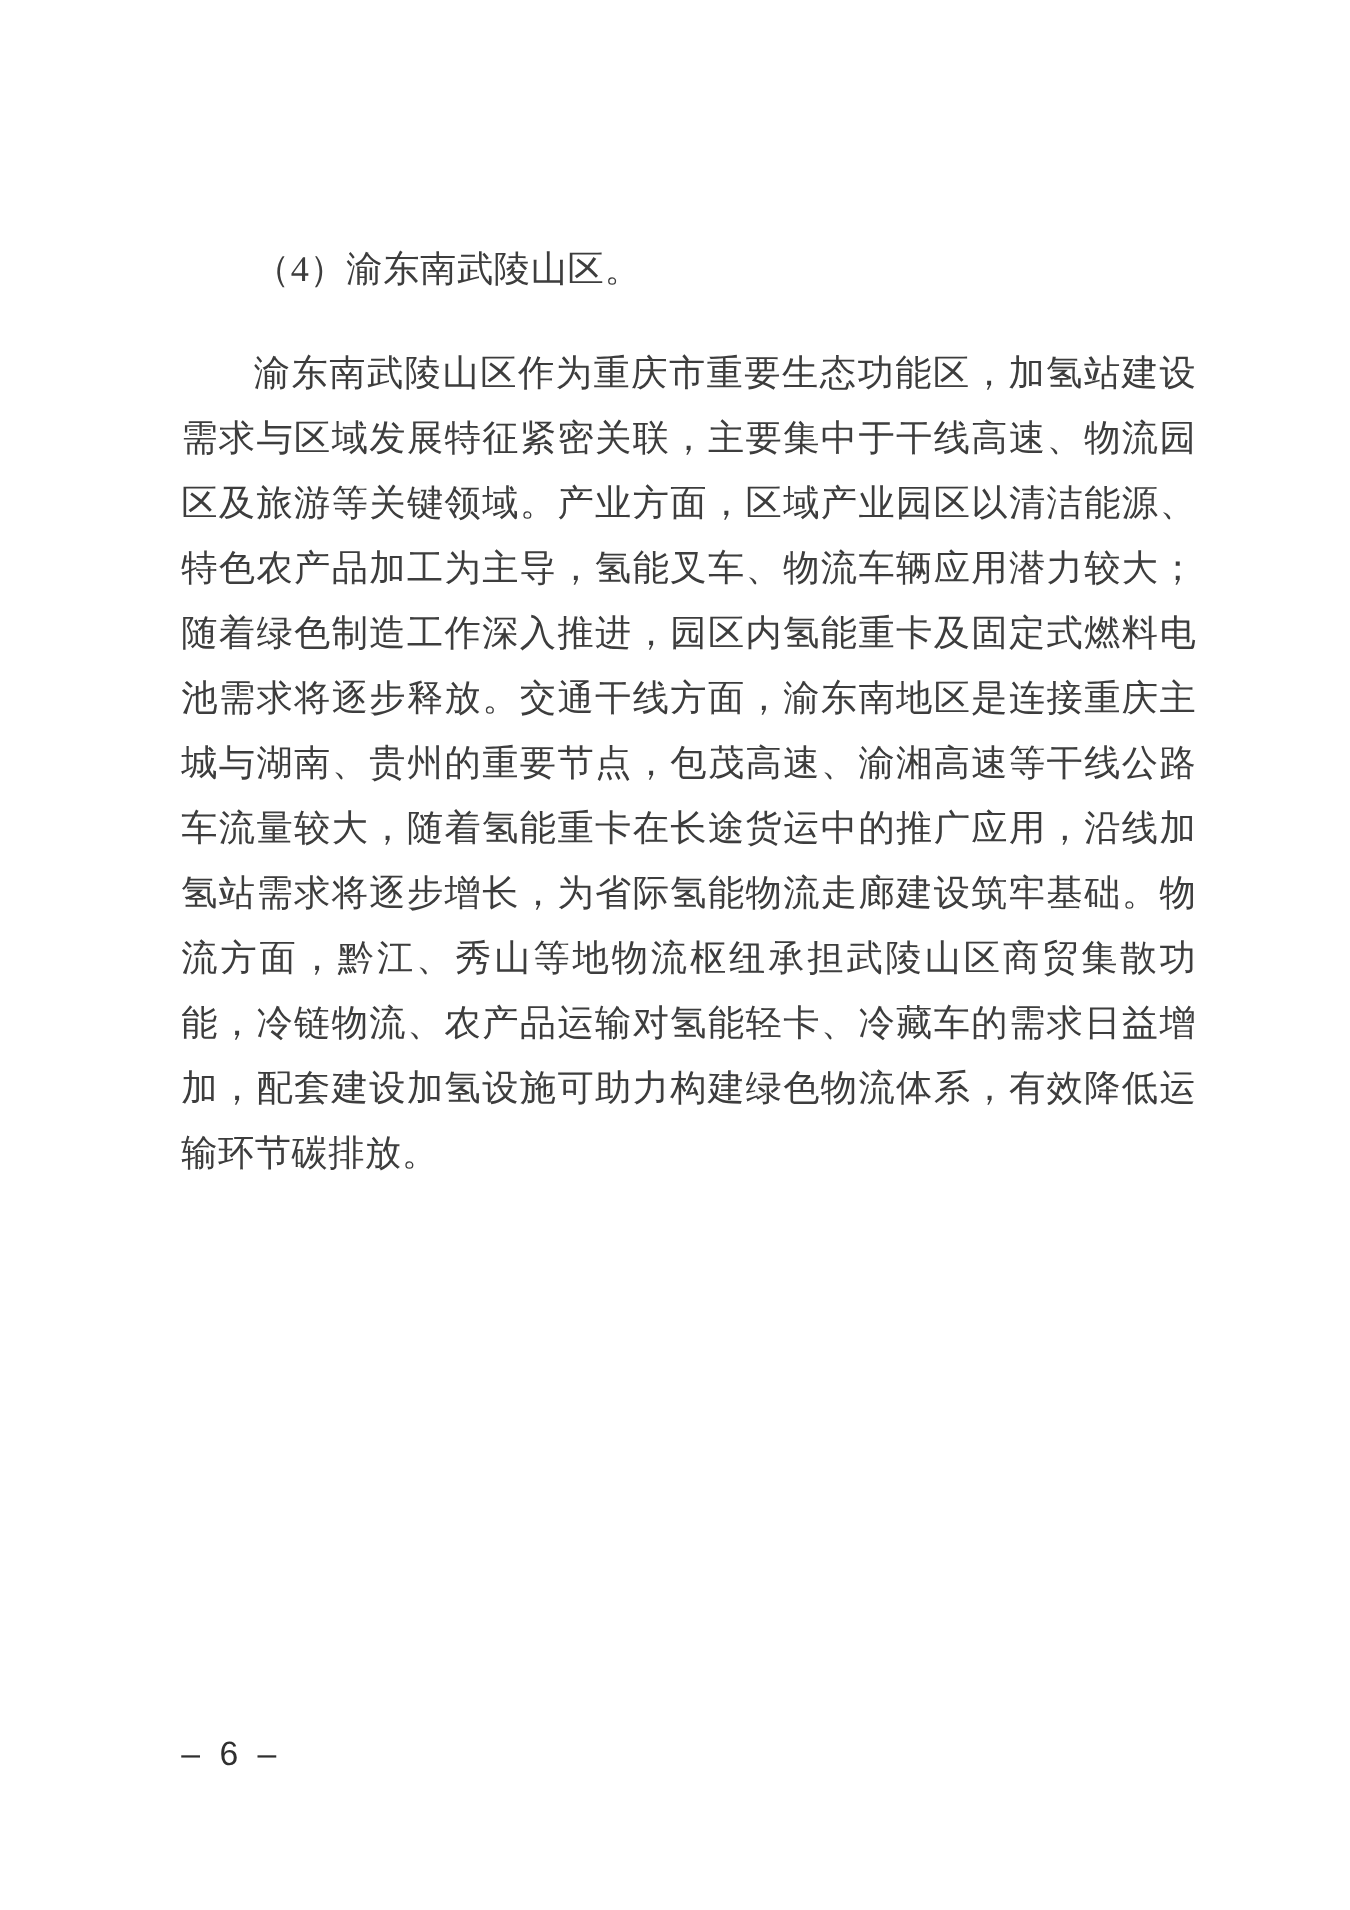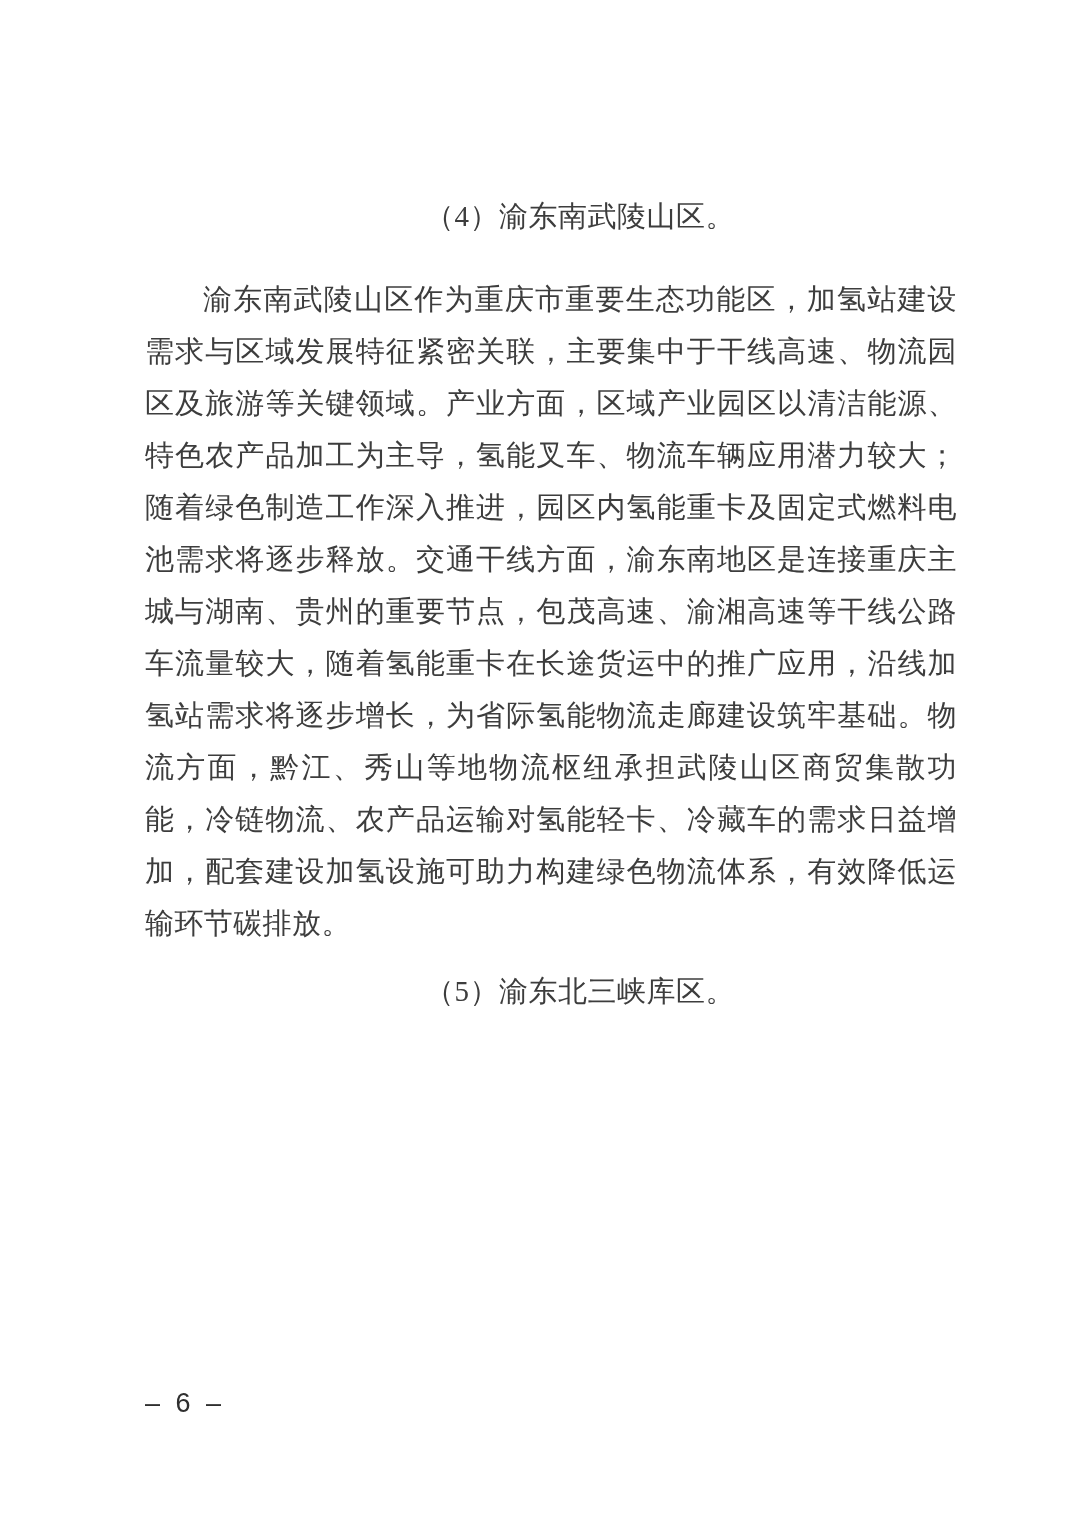--- a/index.html
+++ b/index.html
@@ -24,21 +24,20 @@
       width: 812px;
     }
     .section-heading {
       font-size: 29px;
       line-height: 52px;
       text-indent: 2em;
       font-weight: normal;
       margin: 0;
       letter-spacing: 0.5px;
       white-space: nowrap;
-      text-align: center;
     }
     .section-paragraph {
       font-size: 29px;
       line-height: 52px;
       text-indent: 2em;
       margin: 0;
       text-align: justify;
       text-justify: inter-ideograph;
       letter-spacing: 0.4px;
     }
@@ -59,19 +58,18 @@
 </head>
 <body>
 
 <div class="page">
   <div class="content">
 
     <h3 class="section-heading">（4）渝东南武陵山区。</h3>
 
     <p class="section-paragraph para-first">渝东南武陵山区作为重庆市重要生态功能区，加氢站建设需求与区域发展特征紧密关联，主要集中于干线高速、物流园区及旅游等关键领域。产业方面，区域产业园区以清洁能源、特色农产品加工为主导，氢能叉车、物流车辆应用潜力较大；随着绿色制造工作深入推进，园区内氢能重卡及固定式燃料电池需求将逐步释放。交通干线方面，渝东南地区是连接重庆主城与湖南、贵州的重要节点，包茂高速、渝湘高速等干线公路车流量较大，随着氢能重卡在长途货运中的推广应用，沿线加氢站需求将逐步增长，为省际氢能物流走廊建设筑牢基础。物流方面，黔江、秀山等地物流枢纽承担武陵山区商贸集散功能，冷链物流、农产品运输对氢能轻卡、冷藏车的需求日益增加，配套建设加氢设施可助力构建绿色物流体系，有效降低运输环节碳排放。</p>
 
-    <h3 class="section-heading heading-second">（5）渝东北三峡库区。</h3>
 
 
   </div>
 
   <div class="page-footer">– 6 –</div>
 </div>
 
 </body></html>

